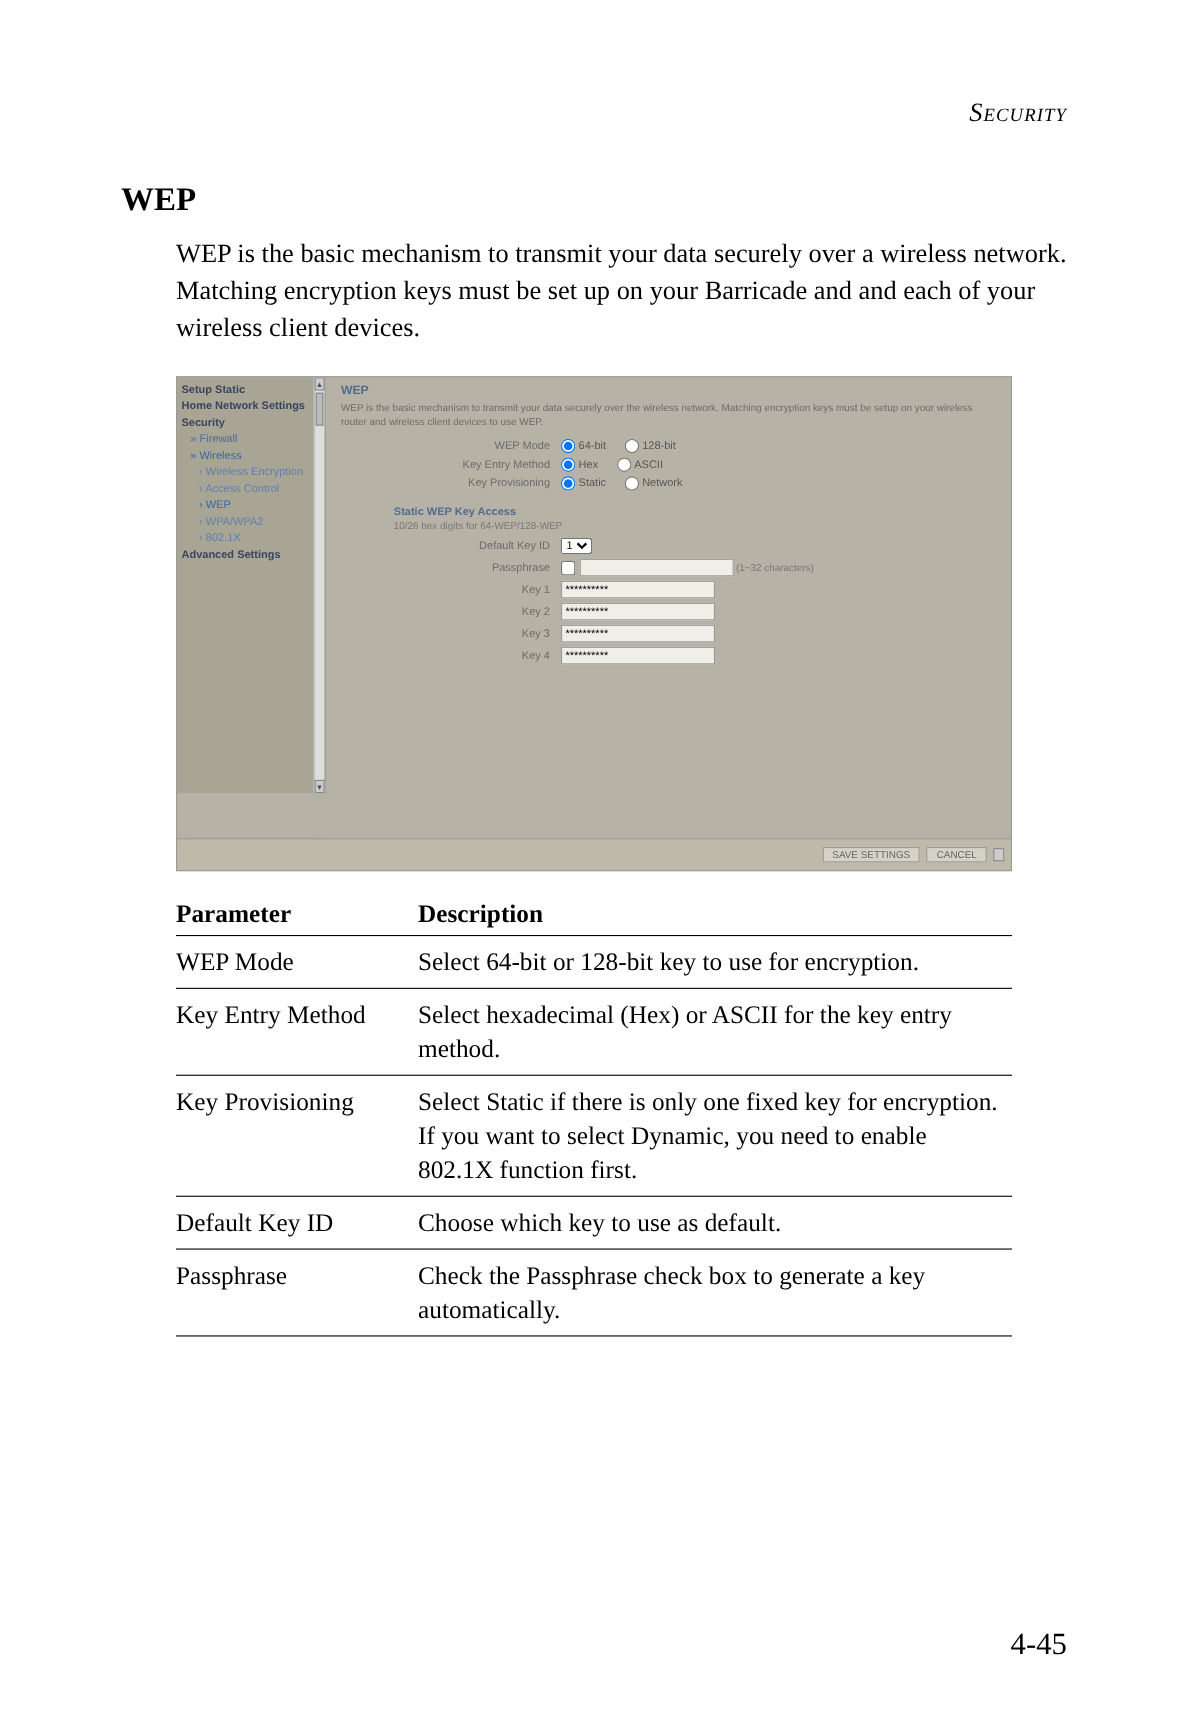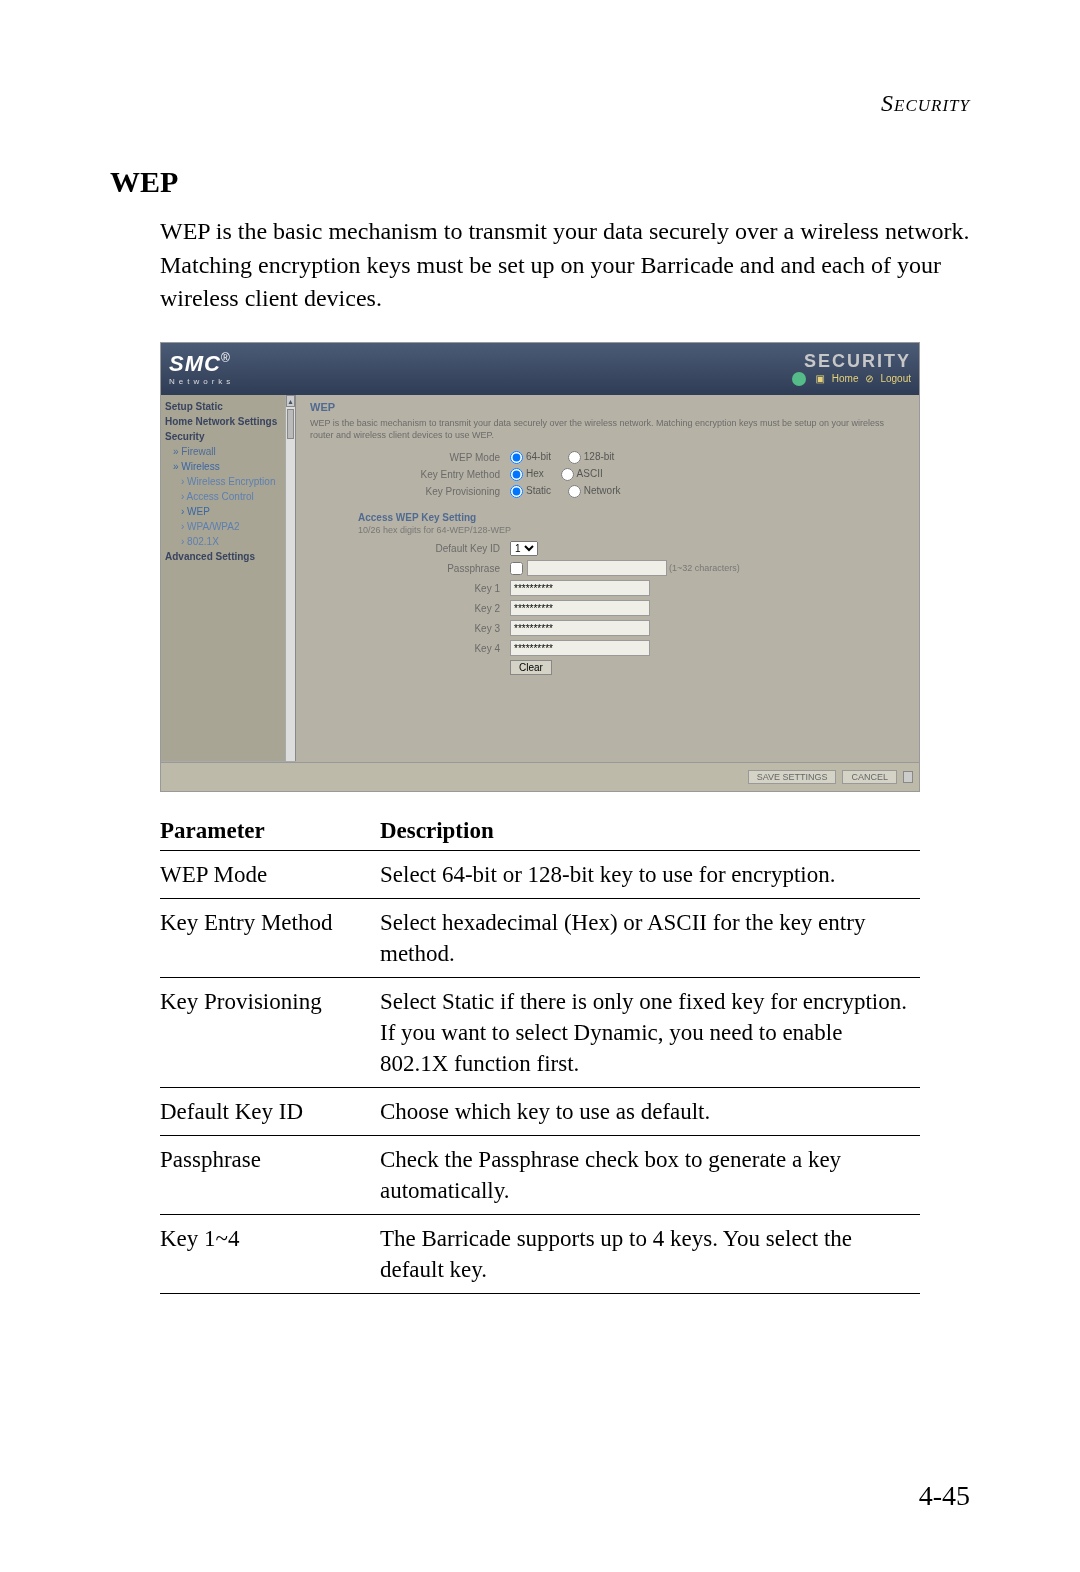--- a/index.html
+++ b/index.html
@@ -146,34 +146,20 @@
   </style>
 </head>
 <body>
 
 <div class="page">
   <div class="breadcrumb">Security</div>
   <div class="section-title">WEP</div>
   <p class="intro">WEP is the basic mechanism to transmit your data securely over a wireless network. Matching encryption keys must be set up on your Barricade and and each of your wireless client devices.</p>
 
   <div class="shot">
-    <div class="shot-header">
-      <div>
-        <span class="logo">SMC</span><span style="font-size:12px;vertical-align:top;">®</span>
-        <span class="logo-sub">Networks</span>
-      </div>
-      <div class="banner-right">
-        <div class="banner-title">SECURITY</div>
-        <div class="banner-links">
-          <span class="globe"></span>
-          <span>▣ <span>Home</span></span>
-          <span>⊘ <span>Logout</span></span>
-        </div>
-      </div>
-    </div>
     <div class="shot-body">
       <div class="sidebar">
         <div class="row top-item">Setup Static</div>
         <div class="row top-item">Home Network Settings</div>
         <div class="row top-item">Security</div>
         <div class="row sub">» <span>Firewall</span></div>
         <div class="row sub active">» <span>Wireless</span></div>
         <div class="row sub2">› <span>Wireless Encryption</span></div>
         <div class="row sub2">› <span>Access Control</span></div>
         <div class="row sub2 active">› <span>WEP</span></div>
@@ -205,21 +191,21 @@
           </div>
         </div>
         <div class="form-row">
           <div class="lbl">Key Provisioning</div>
           <div class="opts">
             <label><input type="radio" checked="" style=""><span>Static</span></label>
             <label><input type="radio" style=""><span>Network</span></label>
           </div>
         </div>
 
-        <div class="sub-head">Access WEP Key Setting</div>
+        <div class="sub-head">Static WEP Key Access</div>
         <div class="hint">10/26 hex digits for 64-WEP/128-WEP</div>
 
         <div class="form-row">
           <div class="lbl">Default Key ID</div>
           <select><option>1</option></select>
         </div>
         <div class="form-row">
           <div class="lbl">Passphrase</div>
           <input type="checkbox" style="margin-right: 4px;">
           <input type="text" style="width: 140px;">
@@ -233,24 +219,20 @@
           <div class="lbl">Key 2</div>
           <input type="text" style="width: 140px;" value="**********">
         </div>
         <div class="form-row">
           <div class="lbl">Key 3</div>
           <input type="text" style="width: 140px;" value="**********">
         </div>
         <div class="form-row">
           <div class="lbl">Key 4</div>
           <input type="text" style="width: 140px;" value="**********">
-        </div>
-        <div class="form-row">
-          <div class="lbl"></div>
-          <button class="btn">Clear</button>
         </div>
       </div>
     </div>
     <div class="hs">
       <div class="ab" style="left:0">◂</div>
       <div class="ab" style="right:0">▸</div>
     </div>
     <div class="footer-bar">
       <span class="fbtn">SAVE SETTINGS</span>
       <span class="fbtn">CANCEL</span>
@@ -279,21 +261,17 @@
           <td>Select Static if there is only one fixed key for encryption. If you want to select Dynamic, you need to enable 802.1X function first.</td>
         </tr>
         <tr>
           <td class="c1">Default Key ID</td>
           <td>Choose which key to use as default.</td>
         </tr>
         <tr>
           <td class="c1">Passphrase</td>
           <td>Check the Passphrase check box to generate a key automatically.</td>
         </tr>
-        <tr>
-          <td class="c1">Key 1~4</td>
-          <td>The Barricade supports up to 4 keys. You select the default key.</td>
-        </tr>
       </tbody>
   </table>
 </div>
 
 <div class="page-num">4-45</div>
 
 </body></html>

